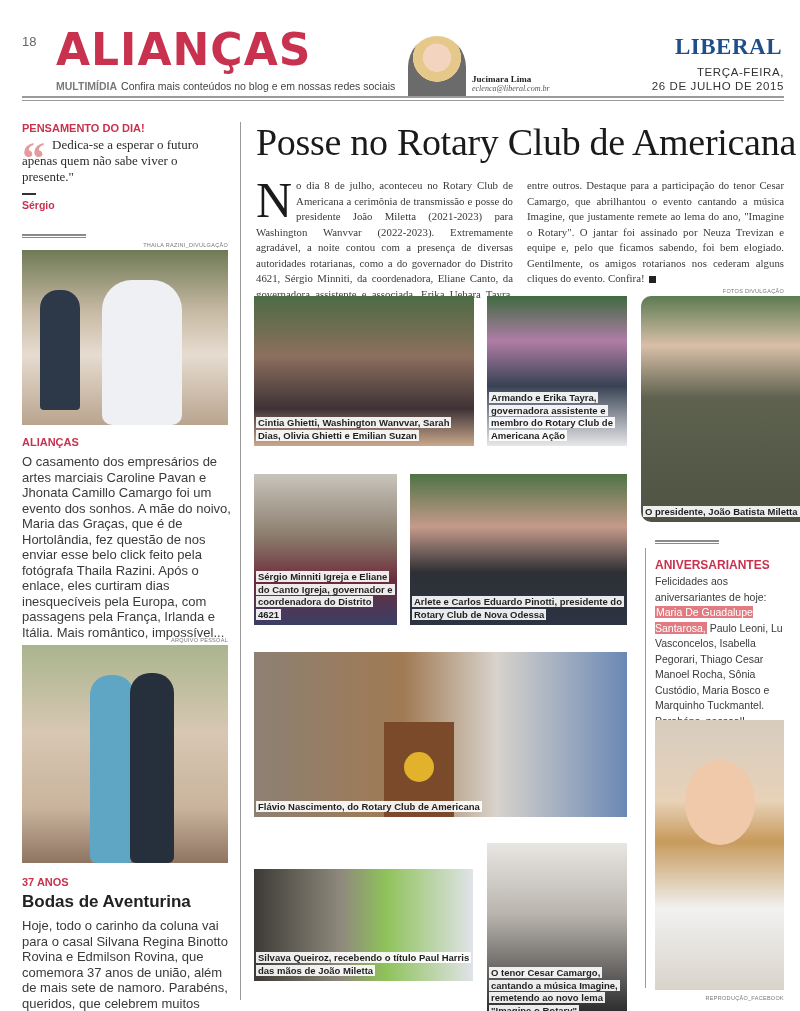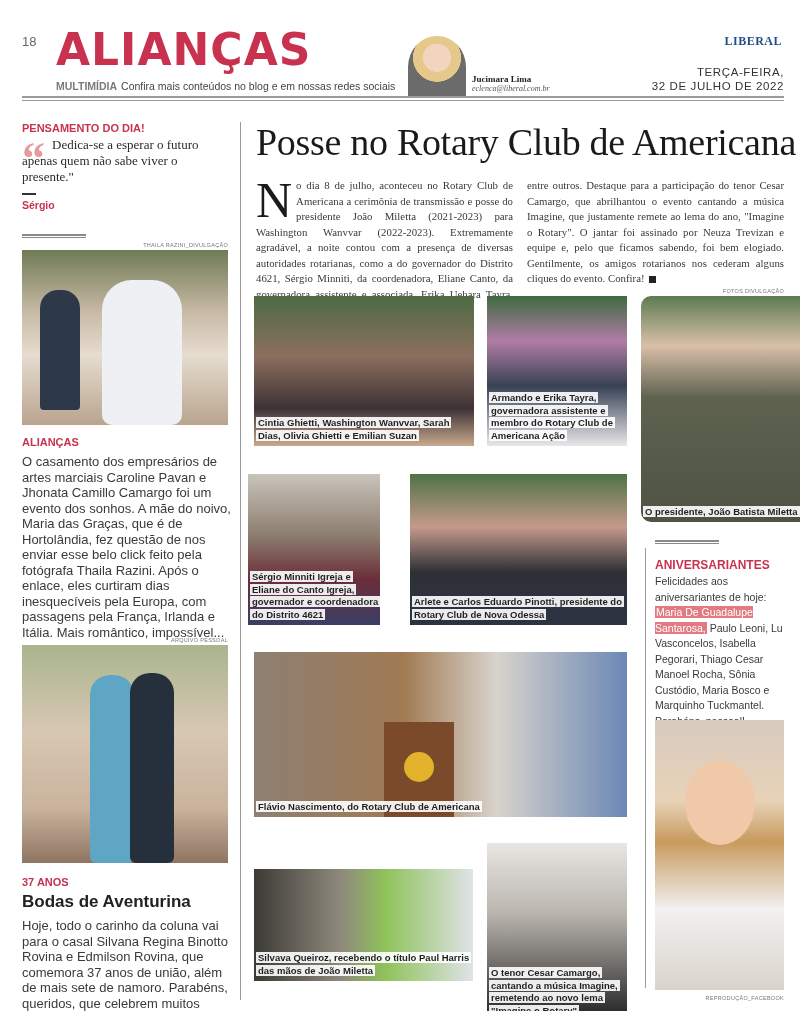--- a/index.html
+++ b/index.html
@@ -10,21 +10,21 @@
 
   
   .page-num { left: 22px; top: 34px; font-size: 13px; color: #666; }
   .section-title { left: 56px; top: 28px; font-family: "DejaVu Sans", sans-serif; font-weight: bold; font-size: 44px; letter-spacing: 1px; color: #c8324f; line-height: 1; }
   .multimidia { left: 56px; top: 80px; font-size: 10.5px; color: #444; white-space: nowrap; }
   .multimidia b { color: #7a7a7a; font-weight: bold; margin-right: 4px; }
   .header-rule { left: 22px; top: 96px; width: 762px; height: 5px; border-top: 2px solid #9a9a9a; border-bottom: 1px solid #9a9a9a; }
   .author-photo { left: 408px; top: 36px; width: 58px; height: 62px; border-radius: 50% 50% 0 0; background: radial-gradient(circle at 50% 35%, #f3d4bf 0 28%, #e6c88a 29% 48%, #6b6b6b 49% 100%); }
   .author-name { left: 472px; top: 74px; font-family: "Liberation Serif", serif; font-weight: bold; font-size: 9px; color: #222; }
   .author-email { left: 472px; top: 84px; font-family: "Liberation Serif", serif; font-style: italic; font-size: 8px; color: #555; }
-  .brand { right: 18px; top: 34px; font-family: "Liberation Serif", serif; font-weight: bold; font-size: 12px; color: #1f4e8a; letter-spacing: 0.5px; }
+  .brand { right: 18px; top: 34px; font-family: "Liberation Serif", serif; font-weight: bold; font-size: 23px; color: #1f4e8a; letter-spacing: 0.5px; }
   .date1 { right: 16px; top: 66px; font-size: 11.5px; color: #333; letter-spacing: 0.6px; }
   .date2 { right: 16px; top: 80px; font-size: 11.5px; color: #333; letter-spacing: 0.6px; }
 
   
   .left-col { left: 22px; width: 210px; }
   .kicker { font-weight: bold; font-size: 11px; color: #c8324f; }
   .quote-wrap { top: 122px; }
   .quote-mark { position: absolute; left: 0; top: 14px; font-family: "Liberation Serif", serif; font-size: 46px; line-height: 1; color: #e49b9e; font-weight: bold; }
   .quote-text { font-family: "Liberation Serif", serif; font-size: 13px; line-height: 16px; color: #2b2b2b; margin-top: 3px; text-indent: 30px; }
   .quote-dash { width: 14px; border-top: 2px solid #333; margin-top: 8px; }
@@ -57,21 +57,21 @@
 <div class="abs page-num">18</div>
 <div class="abs section-title">ALIANÇAS</div>
 <div class="abs multimidia">
   <b>MULTIMÍDIA</b><span>Confira mais conteúdos no blog e em nossas redes sociais</span>
 </div>
 <div class="abs author-photo"></div>
 <div class="abs author-name">Jucimara Lima</div>
 <div class="abs author-email">eclenca@liberal.com.br</div>
 <div class="abs brand">LIBERAL</div>
 <div class="abs date1">TERÇA-FEIRA,</div>
-<div class="abs date2">32 DE JULHO DE 2022</div>
+<div class="abs date2">26 DE JULHO DE 2015</div>
 <div class="abs header-rule"></div>
 
 <div class="abs left-col quote-wrap">
   <div class="kicker">PENSAMENTO DO DIA!</div>
   <div class="quote-mark">“</div>
   <div class="quote-text">Dedica-se a esperar o futuro apenas quem não sabe viver o presente."</div>
   <div class="quote-dash"></div>
   <div class="quote-author">Sérgio</div>
 </div>
 
@@ -112,21 +112,21 @@
 </div>
 
 <div class="photo" style="left:487px; top:296px; width:140px; height:150px; background: linear-gradient(180deg,#3f6a40 0%,#b07da7 30%,#384254 60%,#e8e8ea 100%);">
   <div class="caption"><span>Armando e Erika Tayra, governadora assistente e membro do Rotary Club de Americana Ação</span></div>
 </div>
 
 <div class="photo" style="left:641px; top:296px; width:168px; height:226px; background: linear-gradient(180deg,#5c7b52 0%,#d9bfa8 22%,#5e624f 45%,#4e5343 100%); border-radius: 10px;">
   <div class="caption"><span>O presidente, João Batista Miletta</span></div>
 </div>
 
-<div class="photo" style="left:248px; top:474px; width:132px; height:151px; background: linear-gradient(180deg,#c9c4bb 0%,#8d7f70 40%,#6b2d3a 70%,#3b3e66 100%);">
+<div class="photo" style="left:254px; top:474px; width:143px; height:151px; background: linear-gradient(180deg,#c9c4bb 0%,#8d7f70 40%,#6b2d3a 70%,#3b3e66 100%);">
   <div class="caption"><span>Sérgio Minniti Igreja e Eliane do Canto Igreja, governador e coordenadora do Distrito 4621</span></div>
 </div>
 
 <div class="photo" style="left:410px; top:474px; width:217px; height:151px; background: linear-gradient(180deg,#4e7346 0%,#c59a8b 35%,#2f3036 65%,#2b3443 100%);">
   <div class="caption"><span>Arlete e Carlos Eduardo Pinotti, presidente do Rotary Club de Nova Odessa</span></div>
 </div>
 
 <div class="photo" style="left:254px; top:652px; width:373px; height:165px; background: linear-gradient(90deg,#8d8073 0%,#a07a53 40%,#d8d3cc 65%,#6a88b5 100%);">
   <div class="abs" style="left:130px; top:70px; width:70px; height:95px; background:#7a4a2a;"></div>
   <div class="abs" style="left:150px; top:100px; width:30px; height:30px; border-radius:50%; background:#e2b22c;"></div>

